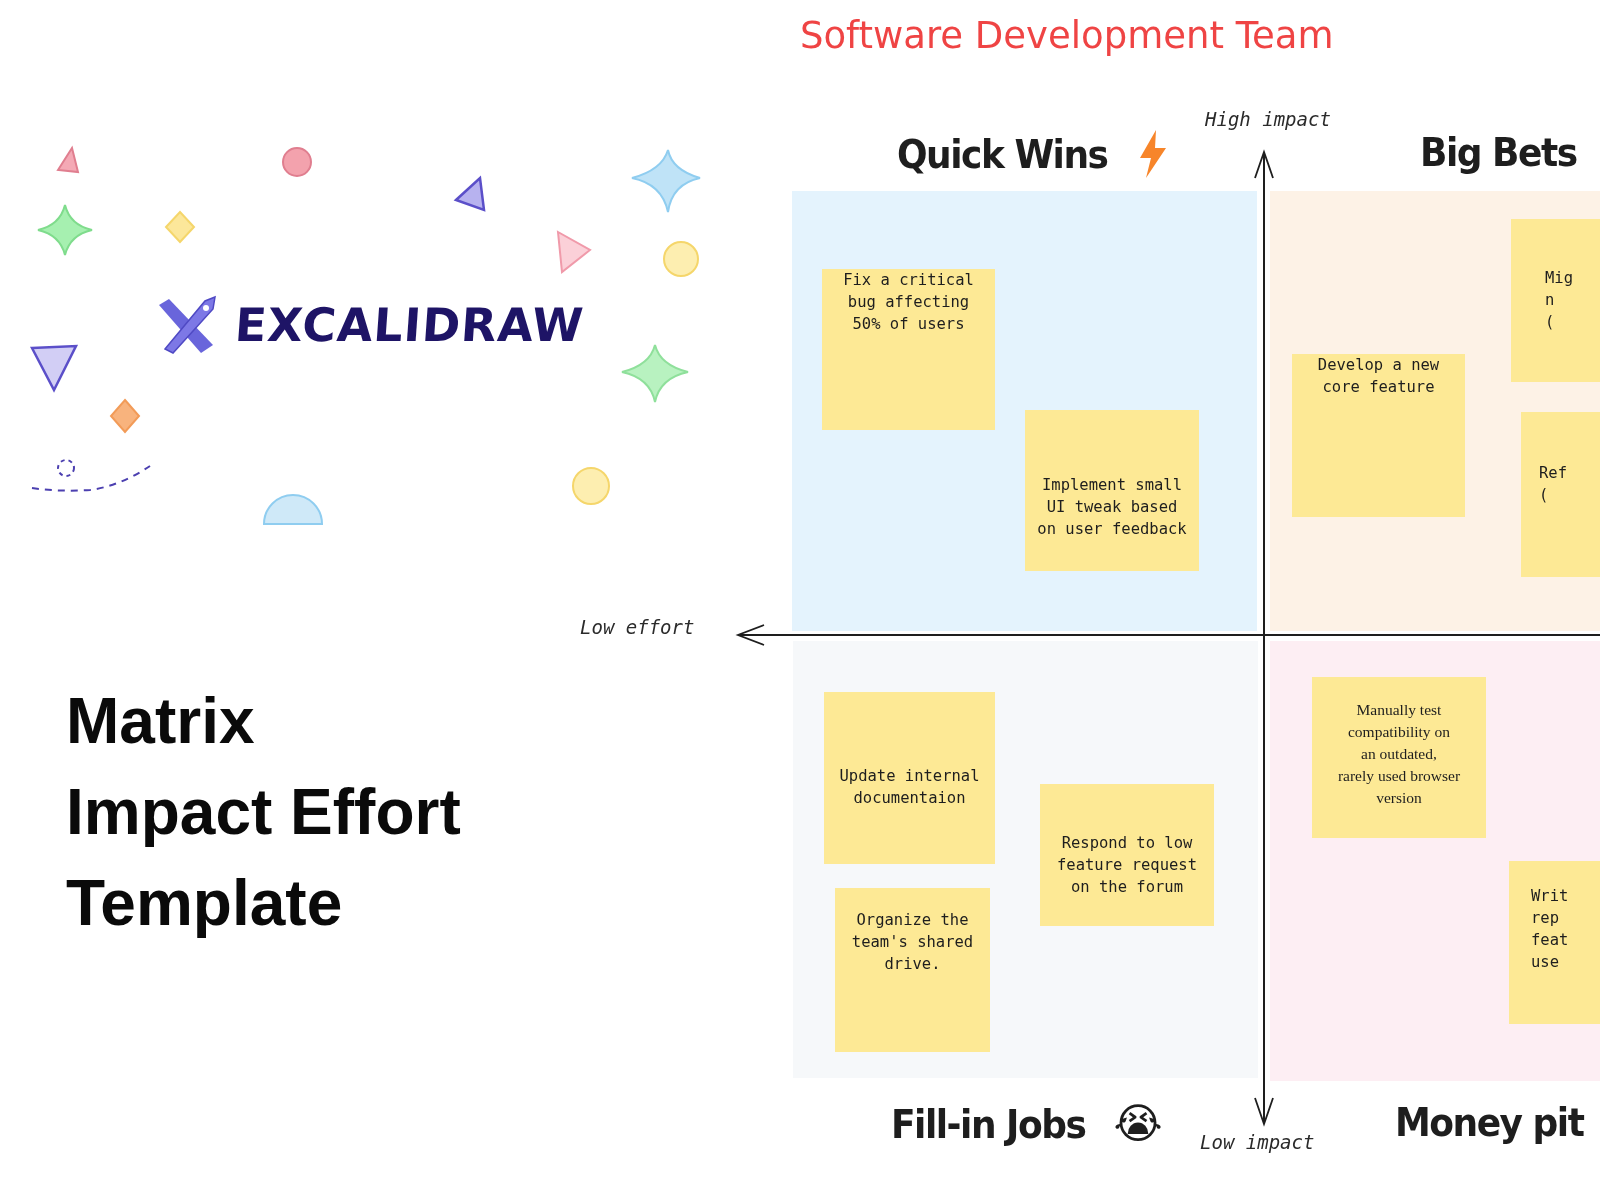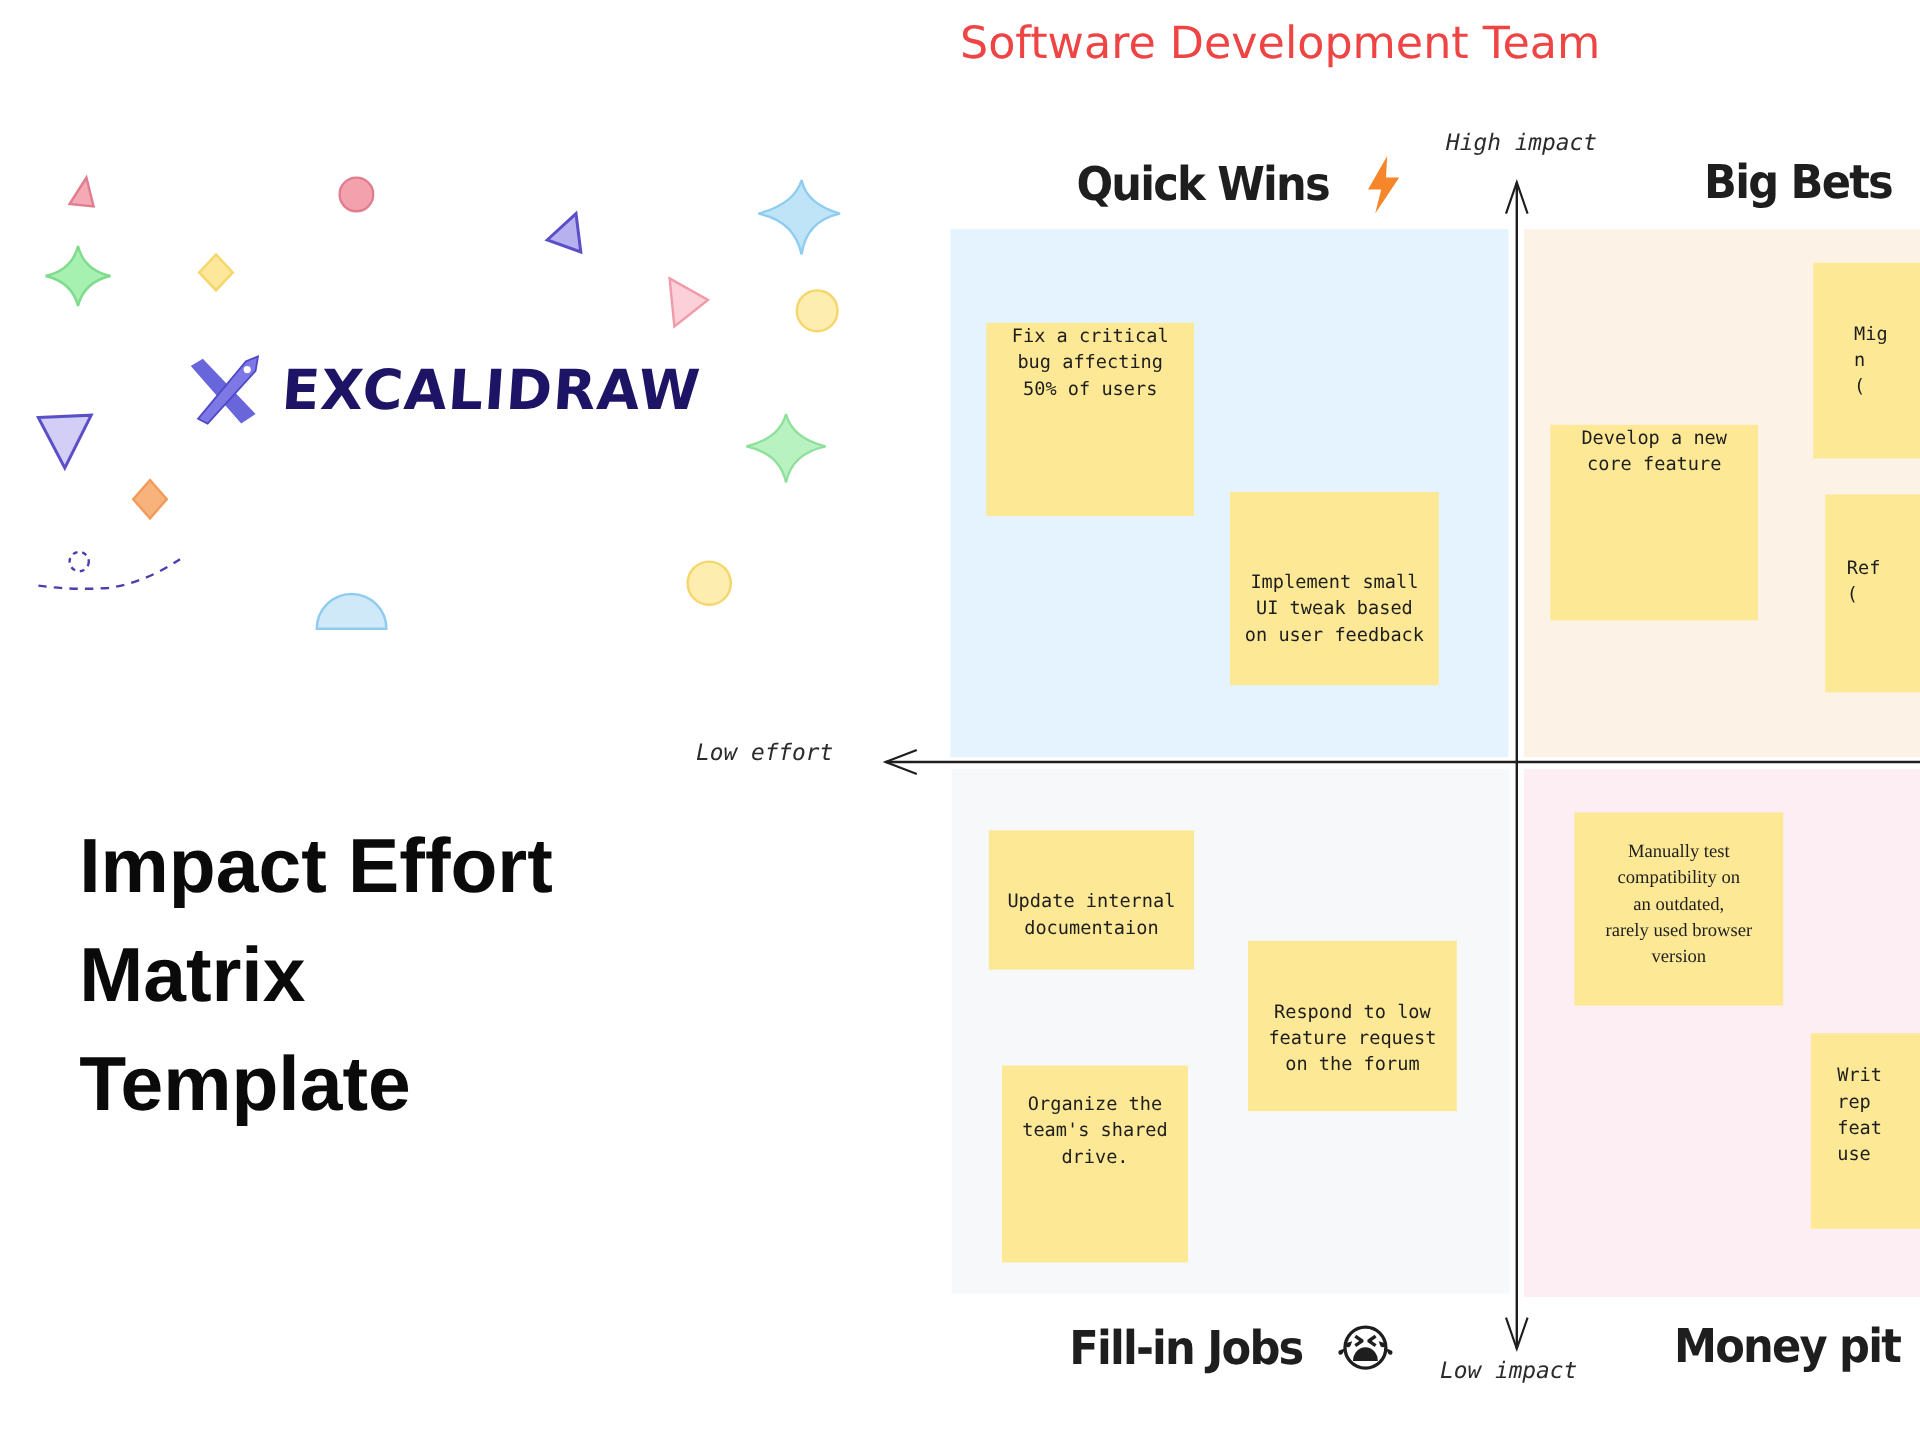--- a/index.html
+++ b/index.html
@@ -92,22 +92,22 @@
 <div class="abs logo">
   <svg width="62" height="60" viewBox="0 0 62 60">
     <path d="M4 10 L14 4 L58 50 L46 58 Z" fill="#6965db"></path>
     <path d="M10 54 L50 6 L60 2 L58 14 L18 58 Z" fill="#7d78e6" stroke="#4f49c4" stroke-width="1.5"></path>
     <circle cx="51" cy="13" r="3" fill="#ffffff"></circle>
   </svg>
   <span class="logo-text">EXCALIDRAW</span>
 </div>
 
 <div class="abs big-title">
+  <div>Matrix</div>
   <div>Impact Effort</div>
-  <div>Matrix</div>
   <div>Template</div>
 </div>
 
 <div class="abs team-title">Software Development Team</div>
 
 <div class="quad q-tl"></div>
 <div class="quad q-tr"></div>
 <div class="quad q-bl"></div>
 <div class="quad q-br"></div>
 
@@ -146,21 +146,21 @@
 on user feedback</div>
 
 <div class="sticky top" style="left:1292px;top:354px;width:173px;height:163px;">Develop a new
 core feature</div>
 <div class="sticky top" style="left:1511px;top:219px;width:120px;height:163px;padding-top:48px;justify-content:flex-start;text-align:left;padding-left:34px;">Mig
 n
 (</div>
 <div class="sticky top" style="left:1521px;top:412px;width:110px;height:165px;padding-top:50px;justify-content:flex-start;text-align:left;padding-left:18px;">Ref
 (</div>
 
-<div class="sticky top" style="left:824px;top:692px;width:171px;height:116px;padding-top:48px;">Update internal
+<div class="sticky top" style="left:824px;top:692px;width:171px;height:172px;padding-top:73px;">Update internal
 documentaion</div>
 <div class="sticky top" style="left:1040px;top:784px;width:174px;height:142px;padding-top:48px;">Respond to low
 feature request
 on the forum</div>
 <div class="sticky top" style="left:835px;top:888px;width:155px;height:164px;padding-top:21px;">Organize the
 team's shared
 drive.</div>
 
 <div class="sticky top" style="left:1312px;top:677px;width:174px;height:161px;padding-top:22px;font-family:Liberation Serif, serif;">Manually test
 compatibility on

